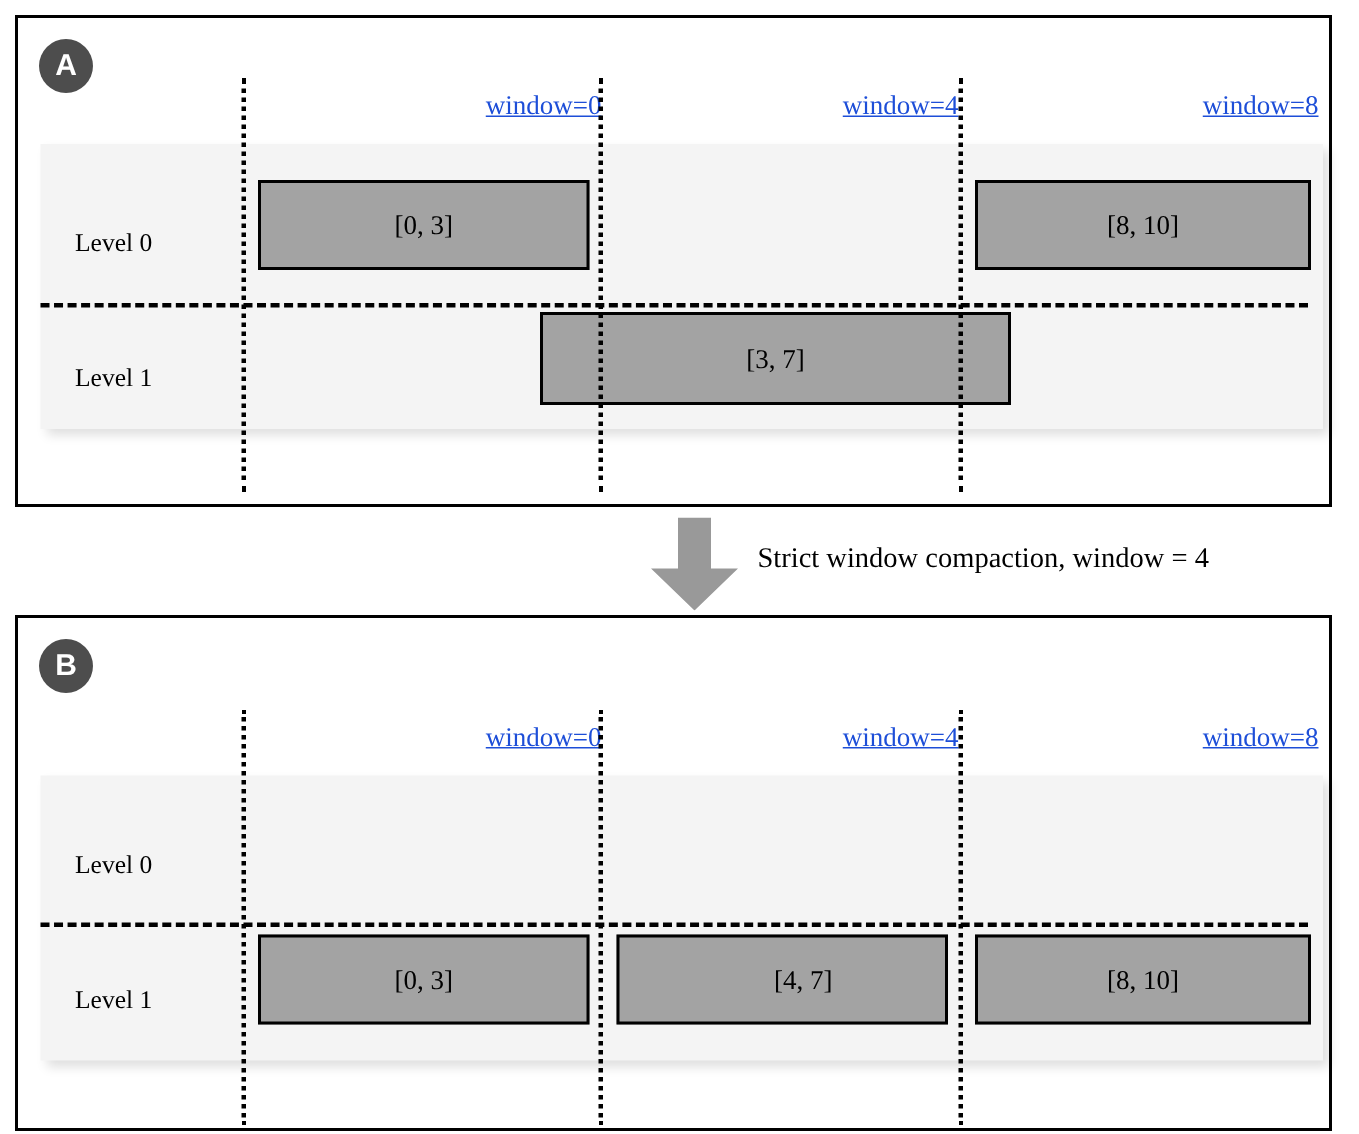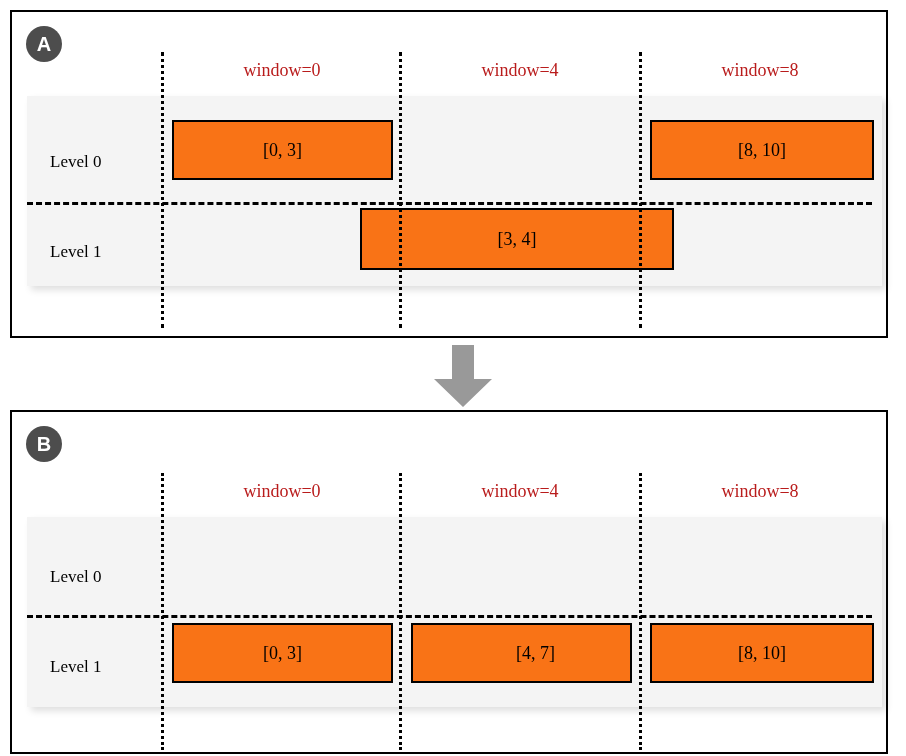--- a/index.html
+++ b/index.html
@@ -65,37 +65,38 @@
     position: absolute;
     left: 15px;
     width: 845px;
     height: 0;
     border-top: 3px dashed #000000;
   }
 
   .col-header {
     position: absolute;
     font-size: 18px;
-    color: #b91c1c;
-    text-align: center;
+    color: #1d4ed8;
+    text-align: right;
     white-space: nowrap;
+    text-decoration: underline;
   }
 
   .level-label {
     position: absolute;
     font-size: 17px;
     color: #000000;
     white-space: nowrap;
     left: 38px;
   }
 
   .run-box {
     position: absolute;
     border: 2.5px solid #000000;
-    background: #f97316;
+    background: #a3a3a3;
     box-sizing: border-box;
     display: flex;
     align-items: center;
     justify-content: center;
     font-size: 18px;
     color: #000000;
   }
 
   
   #transition {
@@ -134,31 +135,32 @@
   <div class="col-header" style="left:389px; top:48px; width:238px;">window=4</div>
   <div class="col-header" style="left:629px; top:48px; width:238px;">window=8</div>
 
   <div class="level-label" style="top:140px;">Level 0</div>
   <div class="level-label" style="top:230px;">Level 1</div>
 
   <div class="hline" style="top:190px;"></div>
 
   <div class="run-box" style="left:160px; top:108px; width:221px; height:60px;">[0, 3]</div>
   <div class="run-box" style="left:638px; top:108px; width:224px; height:60px;">[8, 10]</div>
-  <div class="run-box" style="left:348px; top:196px; width:314px; height:62px;">[3, 4]</div>
+  <div class="run-box" style="left:348px; top:196px; width:314px; height:62px;">[3, 7]</div>
 
   <div class="vline" style="left:149px; top:40px; height:276px;"></div>
   <div class="vline" style="left:387px; top:40px; height:276px;"></div>
   <div class="vline" style="left:627px; top:40px; height:276px;"></div>
 </div>
 
 <div id="transition">
   <svg id="arrow-down" viewBox="0 0 60 62" aria-hidden="true">
     <polygon points="19,0 41,0 41,34 59,34 30,62 1,34 19,34" fill="#999999"></polygon>
   </svg>
+  <div id="transition-caption">Strict window compaction, window = 4</div>
 </div>
 
 <div class="panel" id="panel-b">
 
   <div class="panel-badge">B</div>
 
   <div class="level-band" style="top:105px; height:190px;"></div>
 
   <div class="col-header" style="left:151px; top:69px; width:238px;">window=0</div>
   <div class="col-header" style="left:389px; top:69px; width:238px;">window=4</div>

